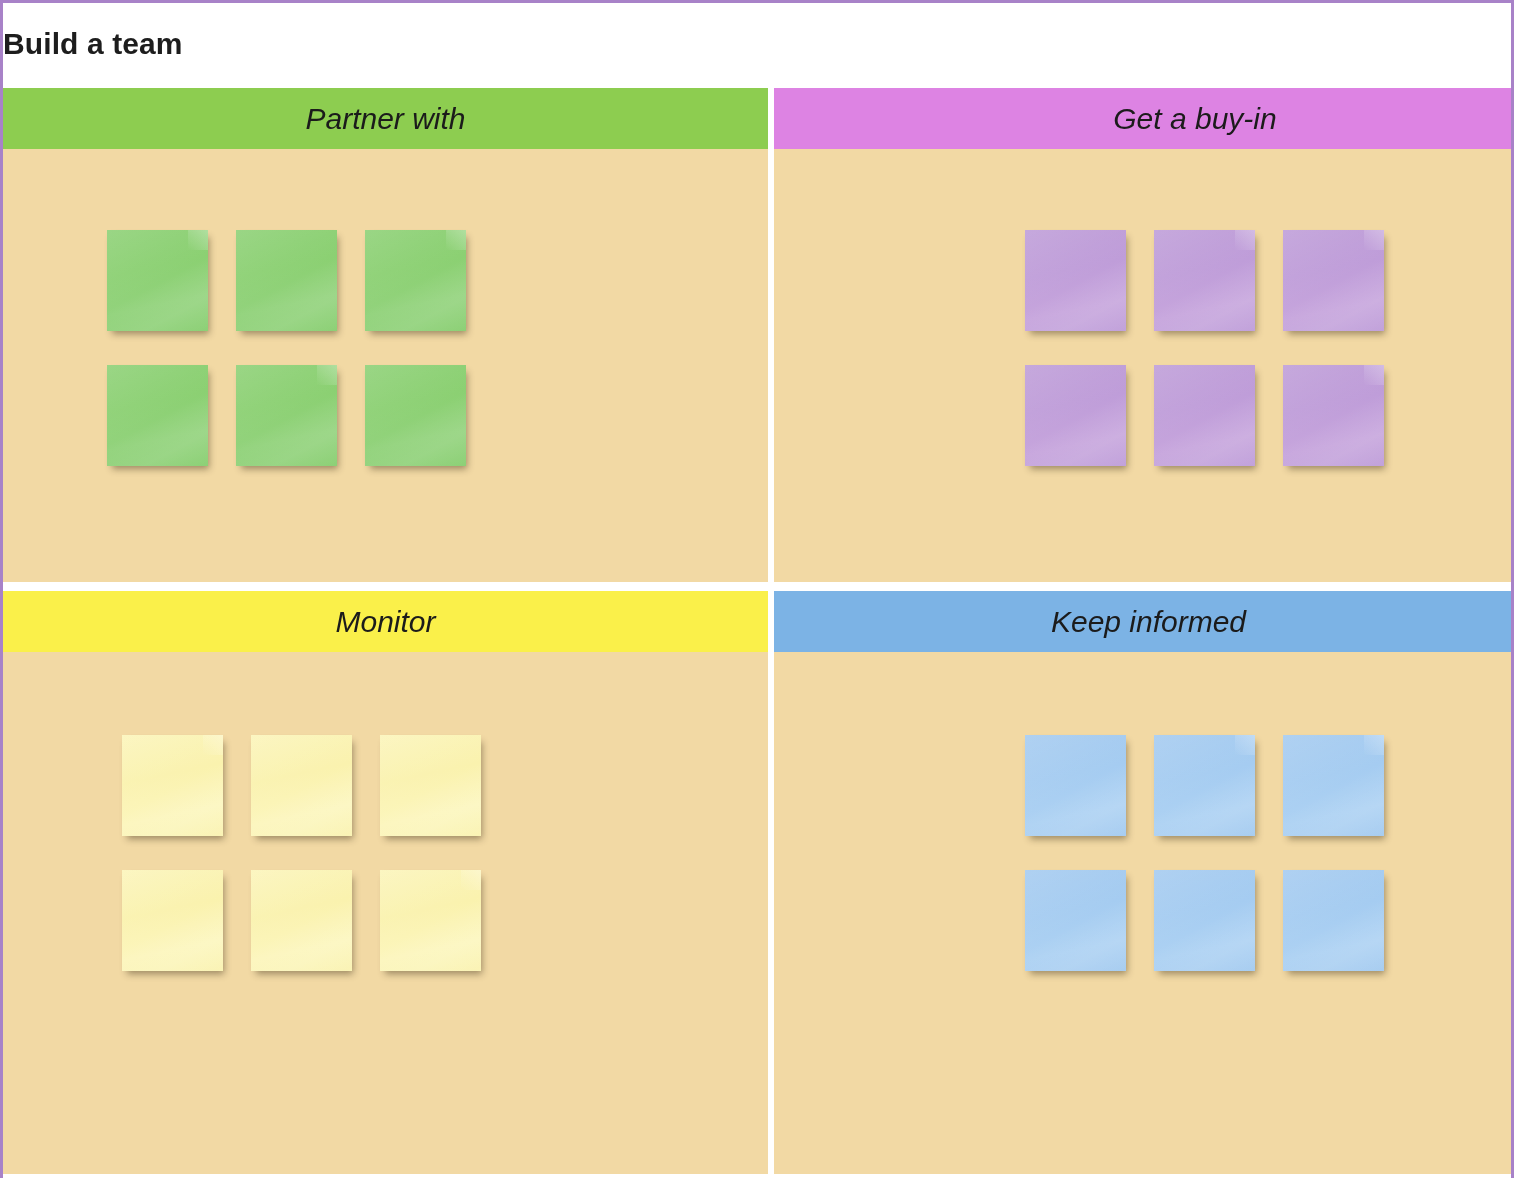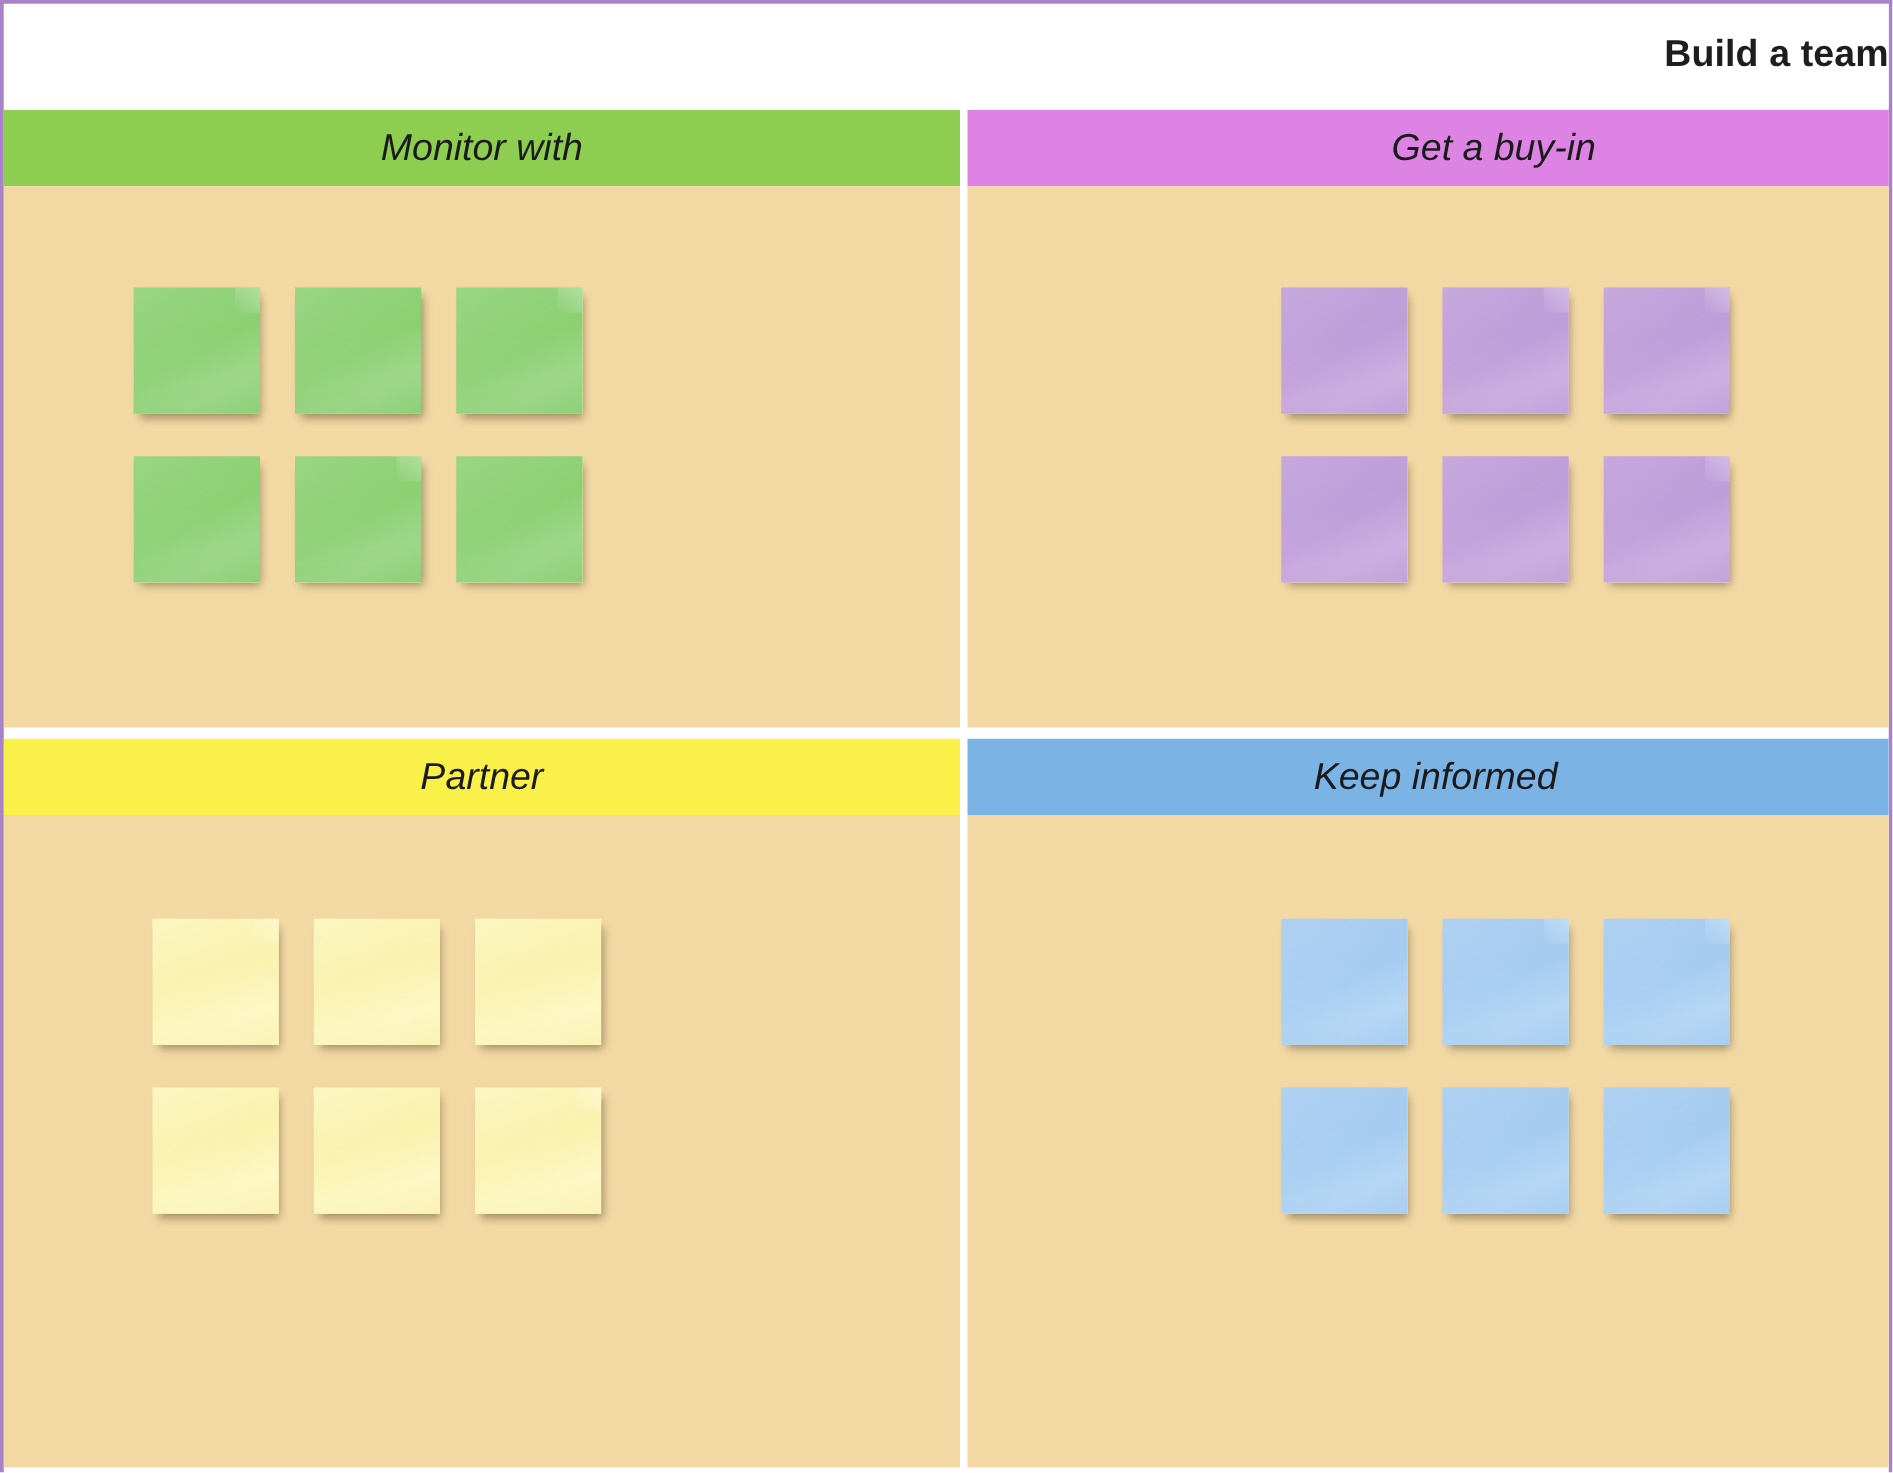--- a/index.html
+++ b/index.html
@@ -25,21 +25,21 @@
   }
 
   
   .board-title {
     position: absolute;
     left: 0;
     top: 0;
     width: 100%;
     height: 82px;
     line-height: 82px;
-    text-align: right;
+    text-align: left;
     font-size: 30px;
     font-weight: bold;
     color: #1d1d1d;
     background: #ffffff;
     letter-spacing: .1px;
   }
 
   
   .quadrants {
     position: absolute;
@@ -140,21 +140,21 @@
 </head>
 <body>
 
 <div id="board">
 
   <div class="board-title">Build a team</div>
 
   <div class="quadrants">
 
     <div class="quadrant q-tl">
-      <div class="q-header" style="background:#8DCD50;">Monitor with</div>
+      <div class="q-header" style="background:#8DCD50;">Partner with</div>
       <div class="q-body">
         <div class="notes notes-green">
           <div class="note note-green corner"></div>
           <div class="note note-green"></div>
           <div class="note note-green corner"></div>
           <div class="note note-green"></div>
           <div class="note note-green corner"></div>
           <div class="note note-green"></div>
         </div>
       </div>
@@ -168,21 +168,21 @@
           <div class="note note-purple corner"></div>
           <div class="note note-purple corner"></div>
           <div class="note note-purple"></div>
           <div class="note note-purple"></div>
           <div class="note note-purple corner"></div>
         </div>
       </div>
     </div>
 
     <div class="quadrant q-bl">
-      <div class="q-header" style="background:#FAF04A;">Partner</div>
+      <div class="q-header" style="background:#FAF04A;">Monitor</div>
       <div class="q-body">
         <div class="notes notes-yellow">
           <div class="note note-yellow corner"></div>
           <div class="note note-yellow"></div>
           <div class="note note-yellow"></div>
           <div class="note note-yellow"></div>
           <div class="note note-yellow"></div>
           <div class="note note-yellow corner"></div>
         </div>
       </div>

